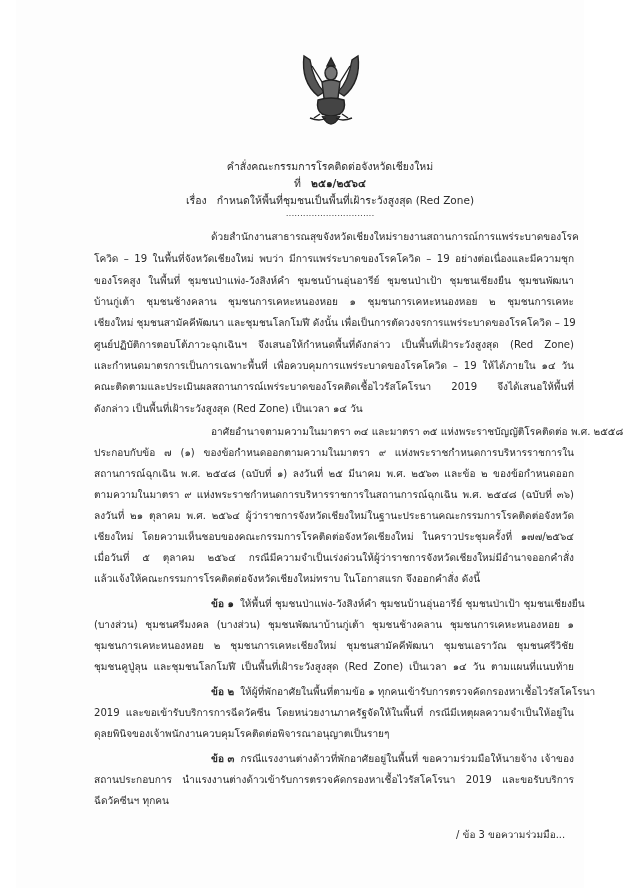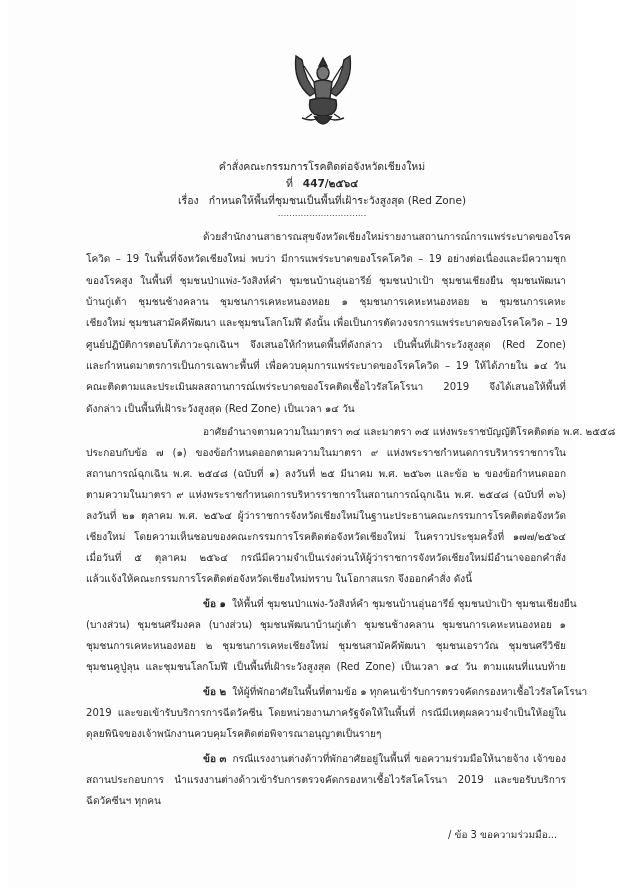--- a/index.html
+++ b/index.html
@@ -1,18 +1,18 @@
 <!DOCTYPE html>
 <html><head>
 <meta charset="utf-8">
 <style>
   html, body { margin: 0; padding: 0; background: #ffffff; }
   body { width: 628px; height: 888px; overflow: hidden; position: relative;
          font-family: "DejaVu Sans", "Liberation Sans", sans-serif; color: #2a2a2a; }
-  .page { position: absolute; left: 8px; top: 0; width: 568px; height: 888px; background: #fdfdfd; }
+  .page { position: absolute; left: 16px; top: 0; width: 568px; height: 888px; background: #fdfdfd; }
   .emblem { position: absolute; left: 284px; top: 52px; width: 62px; height: 80px; }
   .center { position: absolute; left: 0; width: 628px; text-align: center; font-size: 10.5px; white-space: nowrap; }
   .title { top: 158px; }
   .number { top: 175px; }
   .subject { top: 192px; }
   .dots { top: 208px; color: #444; letter-spacing: 0; font-size: 9px; }
   .body { position: absolute; left: 78px; width: 480px; font-size: 10.1px; line-height: 0; }
   .line { position: absolute; left: 0; white-space: nowrap; }
   .justify { width: 480px; text-align: justify; text-align-last: justify; }
   .b { font-weight: bold; }
@@ -35,21 +35,21 @@
       <path d="M20 62 L14 66 M42 62 L48 66"></path>
       <path d="M22 64 Q31 80 40 64" fill="#333"></path>
       <path d="M10 66 Q20 70 26 66 M36 66 Q42 70 52 66"></path>
     </g>
   </svg>
 
   <div class="center title">คำสั่งคณะกรรมการโรคติดต่อจังหวัดเชียงใหม่</div>
 
   <div class="center number">
     <span>ที่</span>&nbsp;&nbsp;
-    <span class="b">447/๒๕๖๔</span>
+    <span class="b">๒๕๑/๒๕๖๔</span>
   </div>
 
   <div class="center subject">
     <span>เรื่อง</span>&nbsp;&nbsp;
     <span>กำหนดให้พื้นที่ชุมชนเป็นพื้นที่เฝ้าระวังสูงสุด (Red Zone)</span>
   </div>
 
   <div class="center dots">...............................</div>
 
   <div class="body" style="top:0">

